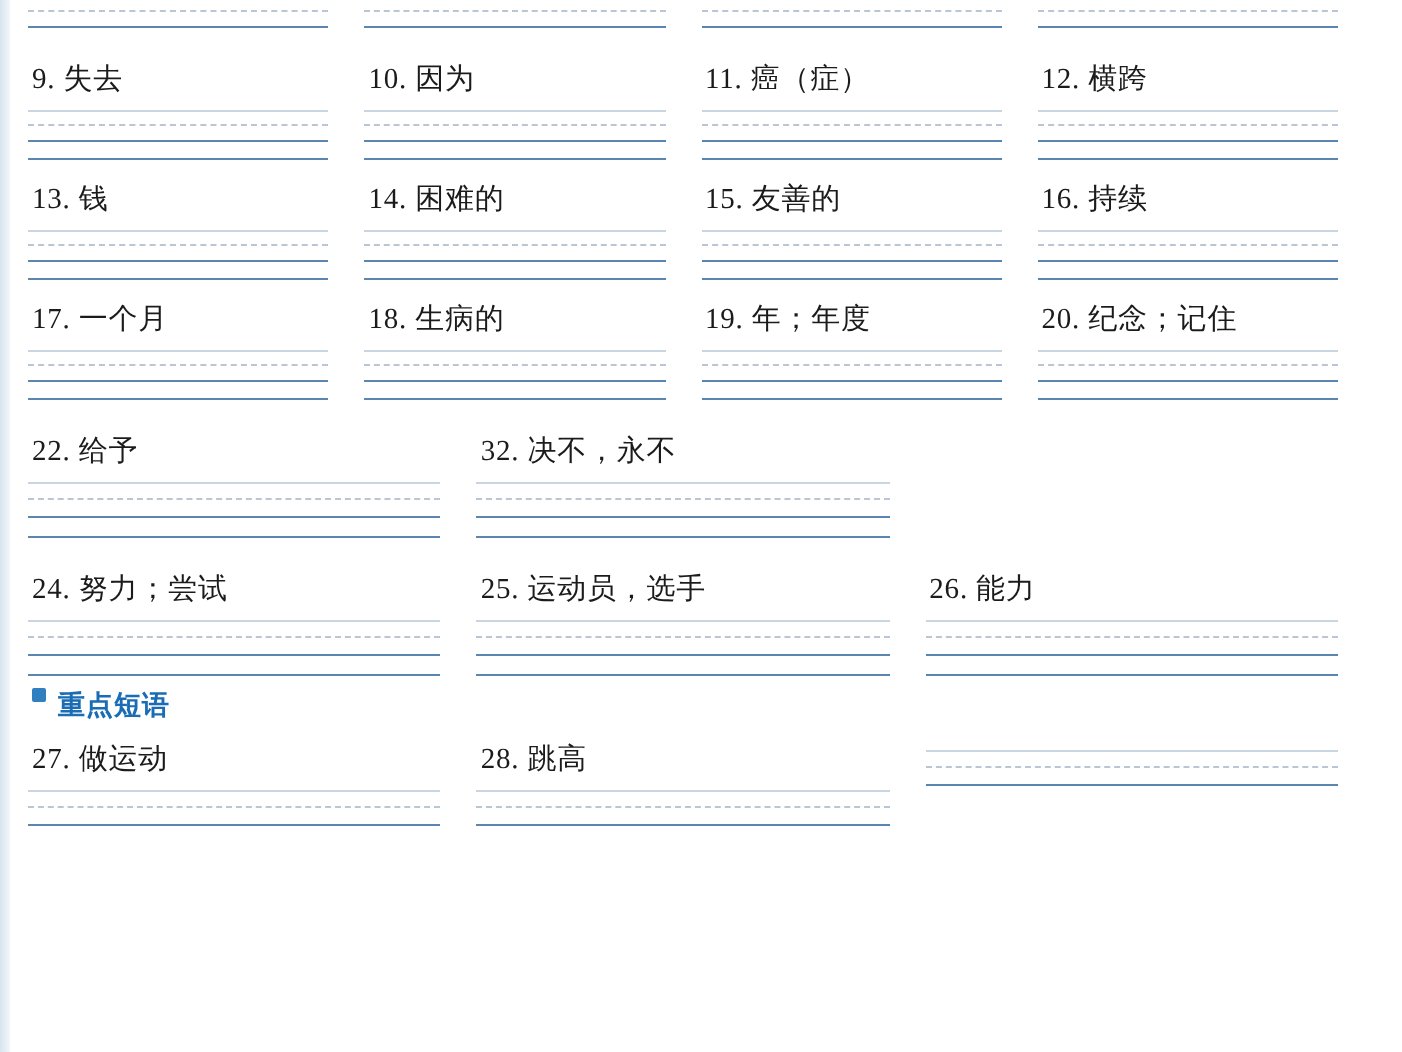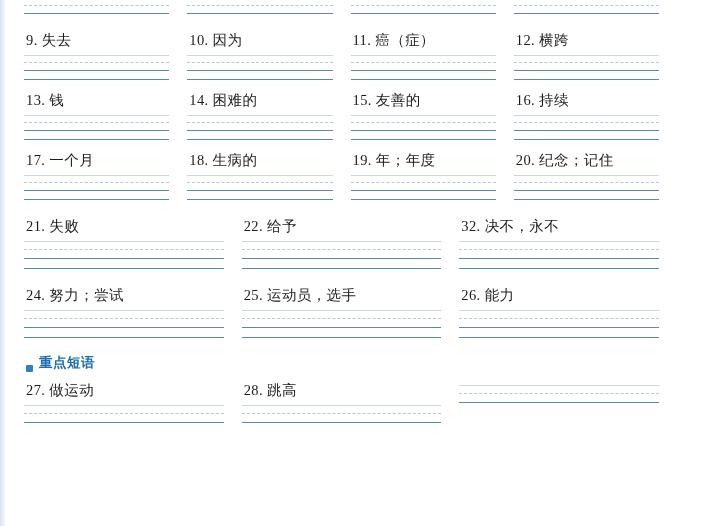--- a/index.html
+++ b/index.html
@@ -13,21 +13,21 @@
     font-family: "Liberation Serif", serif;
     overflow: hidden;
     position: relative;
   }
 
   .page {
     position: relative;
     width: 701px;
     height: 526px;
     box-sizing: border-box;
-    padding: 0 24px;
+    padding: 0 14px;
     overflow: hidden;
   }
 
   
   .row {
     display: flex;
     width: 100%;
     box-sizing: border-box;
   }
 
@@ -73,23 +73,23 @@
   .sp7 { height: 7px; }
   .sp8 { height: 8px; }
   .sp9 { height: 9px; }
 
   .rowgap-sm { height: 10px; }
   .rowgap-md { height: 16px; }
 
   
   .section-head {
     display: flex;
-    align-items: flex-end;
+    align-items: flex-start;
     gap: 6px;
-    margin: 16px 0 2px 2px;
+    margin: 6px 0 2px 2px;
   }
   .section-bullet {
     width: 7px;
     height: 7px;
     background: #2f7fc1;
     border-radius: 1px;
     display: inline-block;
   }
   .section-title {
     font-size: 13.5px;
@@ -302,32 +302,20 @@
         <div class="sp8"></div>
         <div class="ln solid"></div>
       </div>
     </div>
   </div>
 
   <div class="rowgap-md"></div>
 
   <div class="row cols-3">
     <div class="cell">
-      <div class="label"><span>21.</span> <span>失败</span></div>
-      <div class="lines">
-        <div class="ln faint"></div>
-        <div class="sp7"></div>
-        <div class="ln dash"></div>
-        <div class="sp8"></div>
-        <div class="ln solid"></div>
-        <div class="sp9"></div>
-        <div class="ln solid"></div>
-      </div>
-    </div>
-    <div class="cell">
       <div class="label"><span>22.</span> <span>给予</span></div>
       <div class="lines">
         <div class="ln faint"></div>
         <div class="sp7"></div>
         <div class="ln dash"></div>
         <div class="sp8"></div>
         <div class="ln solid"></div>
         <div class="sp9"></div>
         <div class="ln solid"></div>
       </div>

